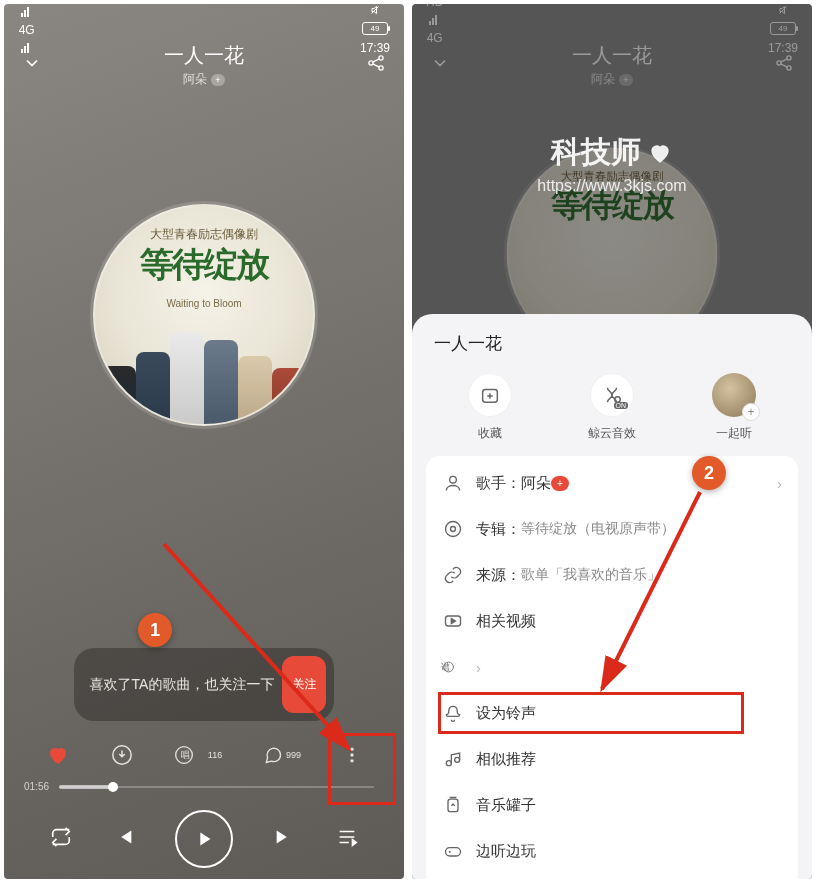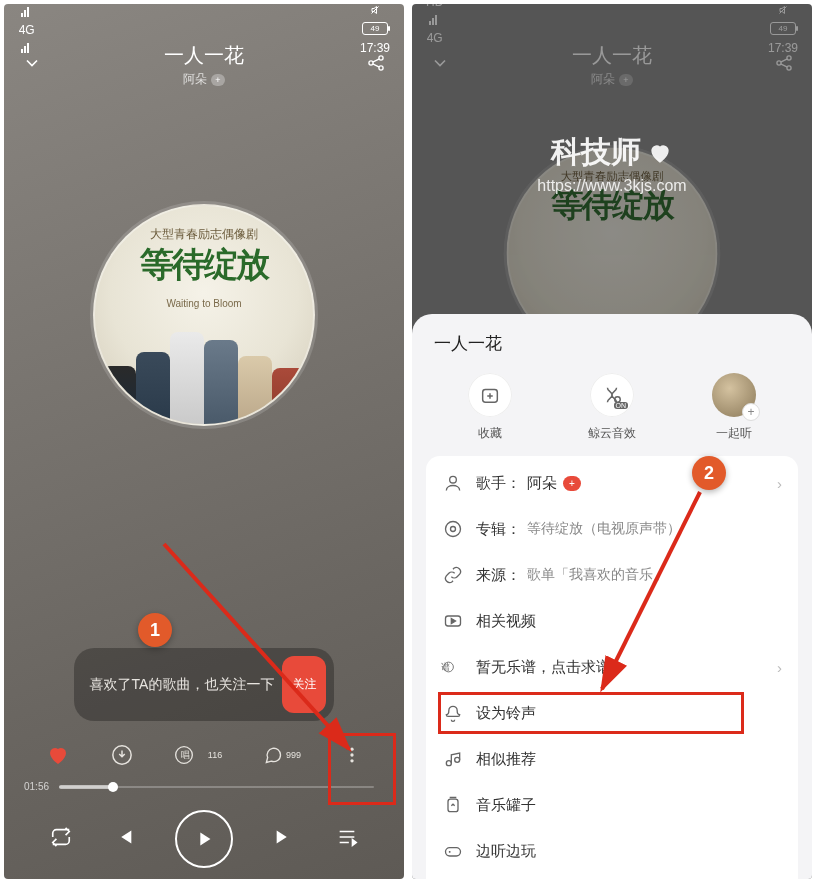--- a/index.html
+++ b/index.html
@@ -61,21 +61,21 @@
 .sheettitle { font-size: 17px; color: #222; padding: 0 8px 14px; }
 .quickrow { display: flex; justify-content: space-around; padding: 4px 4px 14px; }
 .quickitem { display: flex; flex-direction: column; align-items: center; gap: 8px; font-size: 12px; color: #555; }
 .quickicon { width: 44px; height: 44px; background: #fff; border-radius: 50%; display: flex; align-items: center; justify-content: center; color: #555; box-shadow: 0 0 0 1px #eee inset; position: relative; }
 .avatar { width: 44px; height: 44px; border-radius: 50%; background: radial-gradient(circle at 40% 35%, #d4c2a0, #8a7858); position: relative; }
 .avatarplus { position: absolute; right: -4px; bottom: -4px; width: 18px; height: 18px; background: #fff; border-radius: 50%; border: 1px solid #ddd; display: flex; align-items: center; justify-content: center; font-size: 12px; color: #888; }
 
 .listcard { background: #fff; border-radius: 14px; padding: 4px 0; }
 .listrow { display: flex; align-items: center; gap: 12px; padding: 12px 16px; font-size: 15px; color: #333; }
 .listrow .listicon { width: 22px; height: 22px; display: flex; align-items: center; justify-content: center; color: #555; flex-shrink: 0; }
-.listlabel { flex: 1; display: flex; align-items: center; gap: 6px; }
+.listlabel { flex: 1; display: flex; align-items: center; gap: 0; }
 .listlabel .sub { color: #888; font-size: 14px; }
 .chev { color: #bbb; }
 .redpill { background: #e84a3a; color: #fff; border-radius: 8px; padding: 2px 6px; font-size: 10px; }
 
 
 .redbox { position: absolute; border: 3px solid #db2a1a; z-index: 50; }
 .arrow-svg { position: absolute; z-index: 55; pointer-events: none; }
 .bubble { position: absolute; width: 34px; height: 34px; background: #e25a2a; border-radius: 50%; color: #fff; display: flex; align-items: center; justify-content: center; font-size: 18px; font-weight: 600; z-index: 60; box-shadow: 0 2px 6px rgba(0,0,0,0.3); }
 
 .dimtop .statusbar, .dimtop .topnav, .dimtop .albumwrap { filter: brightness(0.6); }
@@ -385,23 +385,20 @@
               <span>相关视频</span>
             </div>
         </div>
         <div class="listrow">
           <span class="listicon">
               <svg width="20" height="20" viewBox="0 0 24 24" fill="none" stroke="#666" stroke-width="1.6">
                 <circle cx="12" cy="12" r="9"></circle>
               </svg>
               <span style="position:relative;left:-14px;font-size:9px;color:#666;">谱</span>
             </span>
-          <div class="listlabel">
-              <span>暂无乐谱，点击求谱</span>
-            </div>
           <span class="chev">›</span>
         </div>
         <div class="listrow">
           <span class="listicon">
               <svg width="20" height="20" viewBox="0 0 24 24" fill="none" stroke="#666" stroke-width="1.6">
                 <path d="M18 16H6a2 2 0 0 1-2-2c2 0 3-2 3-5a5 5 0 0 1 10 0c0 3 1 5 3 5a2 2 0 0 1-2 2zM10 20a2 2 0 0 0 4 0"></path>
               </svg>
             </span>
           <div class="listlabel">
               <span>设为铃声</span>

